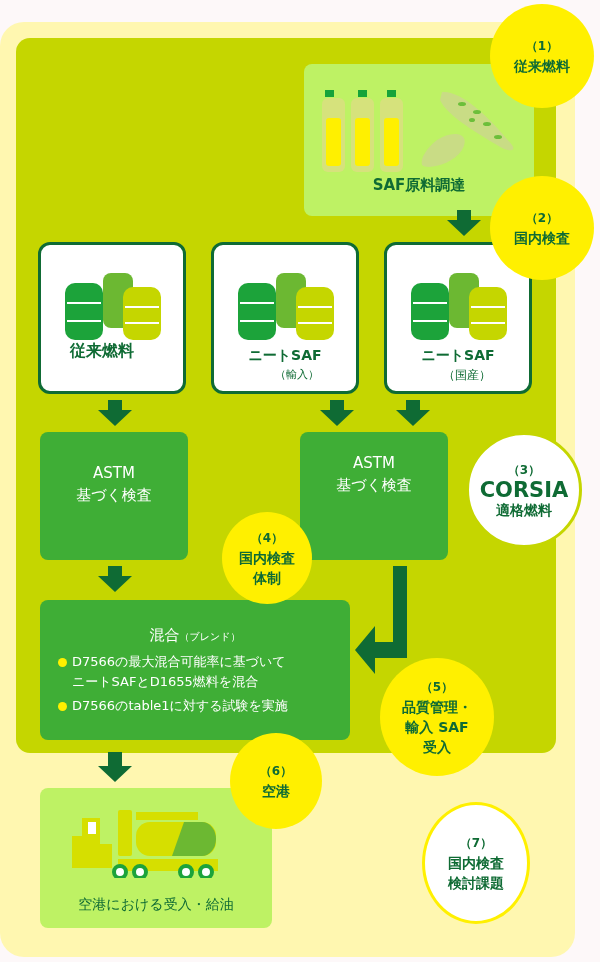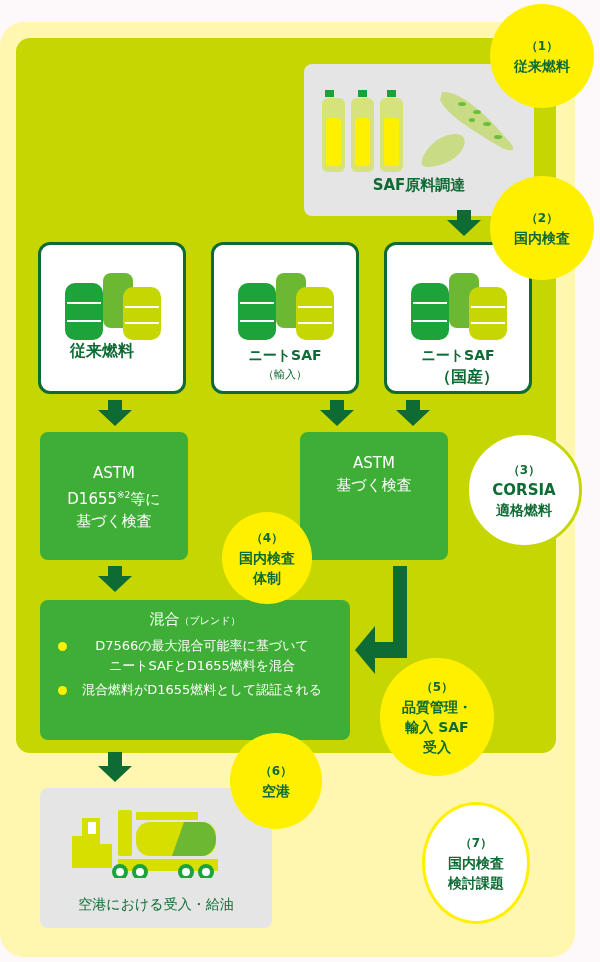--- a/index.html
+++ b/index.html
@@ -1,28 +1,28 @@
 <!DOCTYPE html>
 <html><head>
 <meta charset="utf-8">
 <style>
   html,body{margin:0;padding:0;}
   body{width:600px;height:962px;background:#fdf8f9;position:relative;overflow:hidden;font-family:"DejaVu Sans","Liberation Sans",sans-serif;}
   .abs{position:absolute;}
   .outer{left:0;top:22px;width:575px;height:935px;background:#fff7b0;border-radius:24px;}
   .inner{left:16px;top:38px;width:540px;height:715px;background:#c5d600;border-radius:14px;}
-  .card{background:#e5e5e5;border-radius:8px;}
+  .card{background:#bef264;border-radius:8px;}
   .tank{border:3px solid #0f6b34;border-radius:12px;background:#fff;box-sizing:border-box;}
   .lbl{color:#0f6b34;font-weight:bold;text-align:center;}
   .gbox{background:#3fae36;border-radius:8px;color:#fff;text-align:center;font-size:15px;line-height:22px;}
   .circle{border-radius:50%;display:flex;flex-direction:column;align-items:center;justify-content:center;color:#0f6b34;font-weight:bold;text-align:center;font-size:14px;line-height:20px;}
   .yel{background:#fff000;}
   .num{font-size:12px;font-weight:bold;}
   ul.bl{list-style:none;margin:0;padding:0;text-align:left;font-size:13px;line-height:20px;}
-  ul.bl li{position:relative;padding-left:14px;margin-bottom:4px;text-align:center;}
+  ul.bl li{position:relative;padding-left:14px;margin-bottom:4px;}
   ul.bl li::before{content:"";position:absolute;left:0;top:6px;width:9px;height:9px;border-radius:50%;background:#fff000;}
 </style>
 </head>
 <body>
 
 <div class="abs outer"></div>
 <div class="abs inner"></div>
 
 <div class="abs card" style="left:304px;top:64px;width:230px;height:152px;">
   <svg class="abs" style="left:18px;top:26px;" width="200" height="85">
@@ -70,67 +70,66 @@
   <div class="abs lbl" style="left:0;width:122px;top:96px;font-size:16px;">従来燃料</div>
 </div>
 <div class="abs tank" style="left:211px;top:242px;width:148px;height:152px;">
   <svg class="abs" style="left:24px;top:20px;" width="100" height="75">
     <rect x="38" y="8" width="30" height="55" rx="8" fill="#6cb832"></rect>
       <rect x="0" y="18" width="38" height="57" rx="10" fill="#1ca33a"></rect>
       <rect x="58" y="22" width="38" height="53" rx="10" fill="#c5d600"></rect>
     <path d="M2 38 H36 M2 56 H36 M60 42 H94 M60 58 H94" stroke="#fff" stroke-width="2"></path>
   </svg>
   <div class="abs lbl" style="left:0;width:142px;top:102px;font-size:14px;">ニートSAF</div>
-  <div class="abs lbl" style="left:0;width:142px;top:122px;font-size:11px;font-weight:normal;">（輸入）</div>
+  <div class="abs lbl" style="left:12px;width:142px;top:122px;font-size:11px;font-weight:normal;">（輸入）</div>
 </div>
 <div class="abs tank" style="left:384px;top:242px;width:148px;height:152px;">
   <svg class="abs" style="left:24px;top:20px;" width="100" height="75">
     <rect x="38" y="8" width="30" height="55" rx="8" fill="#6cb832"></rect>
       <rect x="0" y="18" width="38" height="57" rx="10" fill="#1ca33a"></rect>
       <rect x="58" y="22" width="38" height="53" rx="10" fill="#c5d600"></rect>
     <path d="M2 38 H36 M2 56 H36 M60 42 H94 M60 58 H94" stroke="#fff" stroke-width="2"></path>
   </svg>
   <div class="abs lbl" style="left:0;width:142px;top:102px;font-size:14px;">ニートSAF</div>
-  <div class="abs lbl" style="left:0;width:160px;top:122px;font-size:16px;font-weight:bold;">（国産）</div>
+  <div class="abs lbl" style="left:0;width:160px;top:122px;font-size:12px;font-weight:normal;">（国産）</div>
 </div>
 
 <svg class="abs" style="left:98px;top:400px;" width="34" height="26">
     <path d="M10 0 H24 V10 H34 L17 26 L0 10 H10 Z" fill="#0f6b34"></path>
   </svg>
 <svg class="abs" style="left:320px;top:400px;" width="34" height="26">
     <path d="M10 0 H24 V10 H34 L17 26 L0 10 H10 Z" fill="#0f6b34"></path>
   </svg>
 <svg class="abs" style="left:396px;top:400px;" width="34" height="26">
     <path d="M10 0 H24 V10 H34 L17 26 L0 10 H10 Z" fill="#0f6b34"></path>
   </svg>
 
 <div class="abs gbox" style="left:40px;top:432px;width:148px;height:128px;padding-top:30px;box-sizing:border-box;">
   <div>ASTM</div>
-  <div><span>D1655</span><sup style="font-size:9px;">※2</sup><span>等に</span></div>
   <div>基づく検査</div>
 </div>
 <div class="abs gbox" style="left:300px;top:432px;width:148px;height:128px;padding-top:20px;box-sizing:border-box;">
   <div>ASTM</div>
   <div>基づく検査</div>
 </div>
 
 <svg class="abs" style="left:98px;top:566px;" width="34" height="26">
     <path d="M10 0 H24 V10 H34 L17 26 L0 10 H10 Z" fill="#0f6b34"></path>
   </svg>
 
 <svg class="abs" style="left:355px;top:566px;" width="52" height="110">
     <path d="M38 0 H52 V92 H20 V108 L0 84 L20 60 V76 H38 Z" fill="#0f6b34"></path>
   </svg>
 
-<div class="abs gbox" style="left:40px;top:600px;width:310px;height:140px;padding:8px 18px;box-sizing:border-box;">
+<div class="abs gbox" style="left:40px;top:600px;width:310px;height:140px;padding:24px 18px;box-sizing:border-box;">
   <div style="margin-bottom:4px;"><span>混合</span><span style="font-size:10px;">（ブレンド）</span></div>
   <ul class="bl">
     <li style="white-space:pre-line;">D7566の最大混合可能率に基づいて
 ニートSAFとD1655燃料を混合</li>
-    <li>混合燃料がD1655燃料として認証される</li>
+    <li>D7566のtable1に対する試験を実施</li>
   </ul>
 </div>
 
 <svg class="abs" style="left:98px;top:752px;" width="34" height="30">
     <path d="M10 0 H24 V14 H34 L17 30 L0 14 H10 Z" fill="#0f6b34"></path>
   </svg>
 
 <div class="abs card" style="left:40px;top:788px;width:232px;height:140px;">
   <svg class="abs" style="left:32px;top:20px;" width="150" height="70">
     <path d="M10 10 H28 V36 H40 V60 H0 V28 H10 Z" fill="#d6df00"></path>
@@ -151,21 +150,21 @@
 <div class="abs circle yel" style="left:490px;top:4px;width:104px;height:104px;">
   <div class="num">（1）</div>
   <div>従来燃料</div>
 </div>
 <div class="abs circle yel" style="left:490px;top:176px;width:104px;height:104px;">
   <div class="num">（2）</div>
   <div>国内検査</div>
 </div>
 <div class="abs circle" style="left:466px;top:432px;width:116px;height:116px;background:#fff;border:3px solid #c5d600;box-sizing:border-box;">
   <div class="num">（3）</div>
-  <div style="font-size:15px;">CORSIA</div>
+  <div style="font-size:21px;">CORSIA</div>
   <div>適格燃料</div>
 </div>
 <div class="abs circle yel" style="left:222px;top:512px;width:90px;height:92px;">
   <div class="num">（4）</div>
   <div>国内検査</div>
   <div>体制</div>
 </div>
 <div class="abs circle yel" style="left:380px;top:658px;width:114px;height:118px;">
   <div class="num">（5）</div>
   <div>品質管理・</div>

